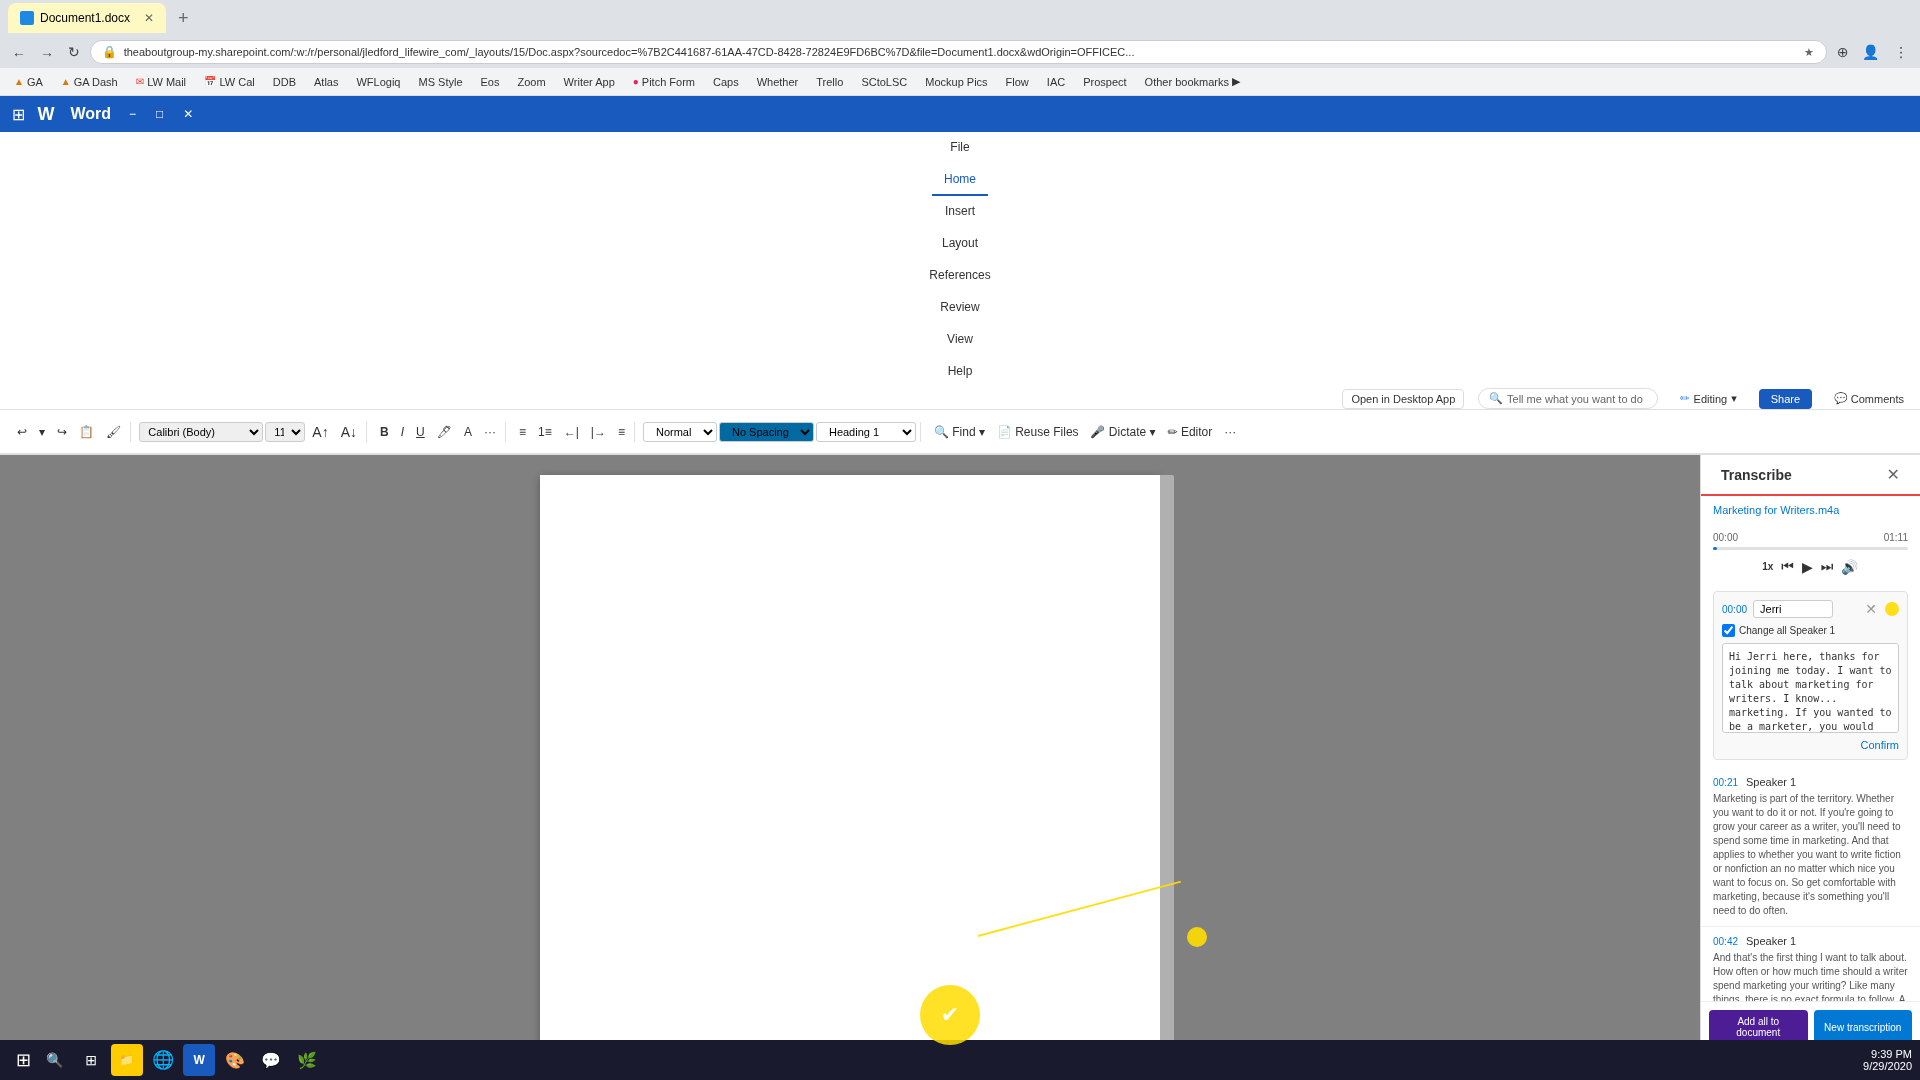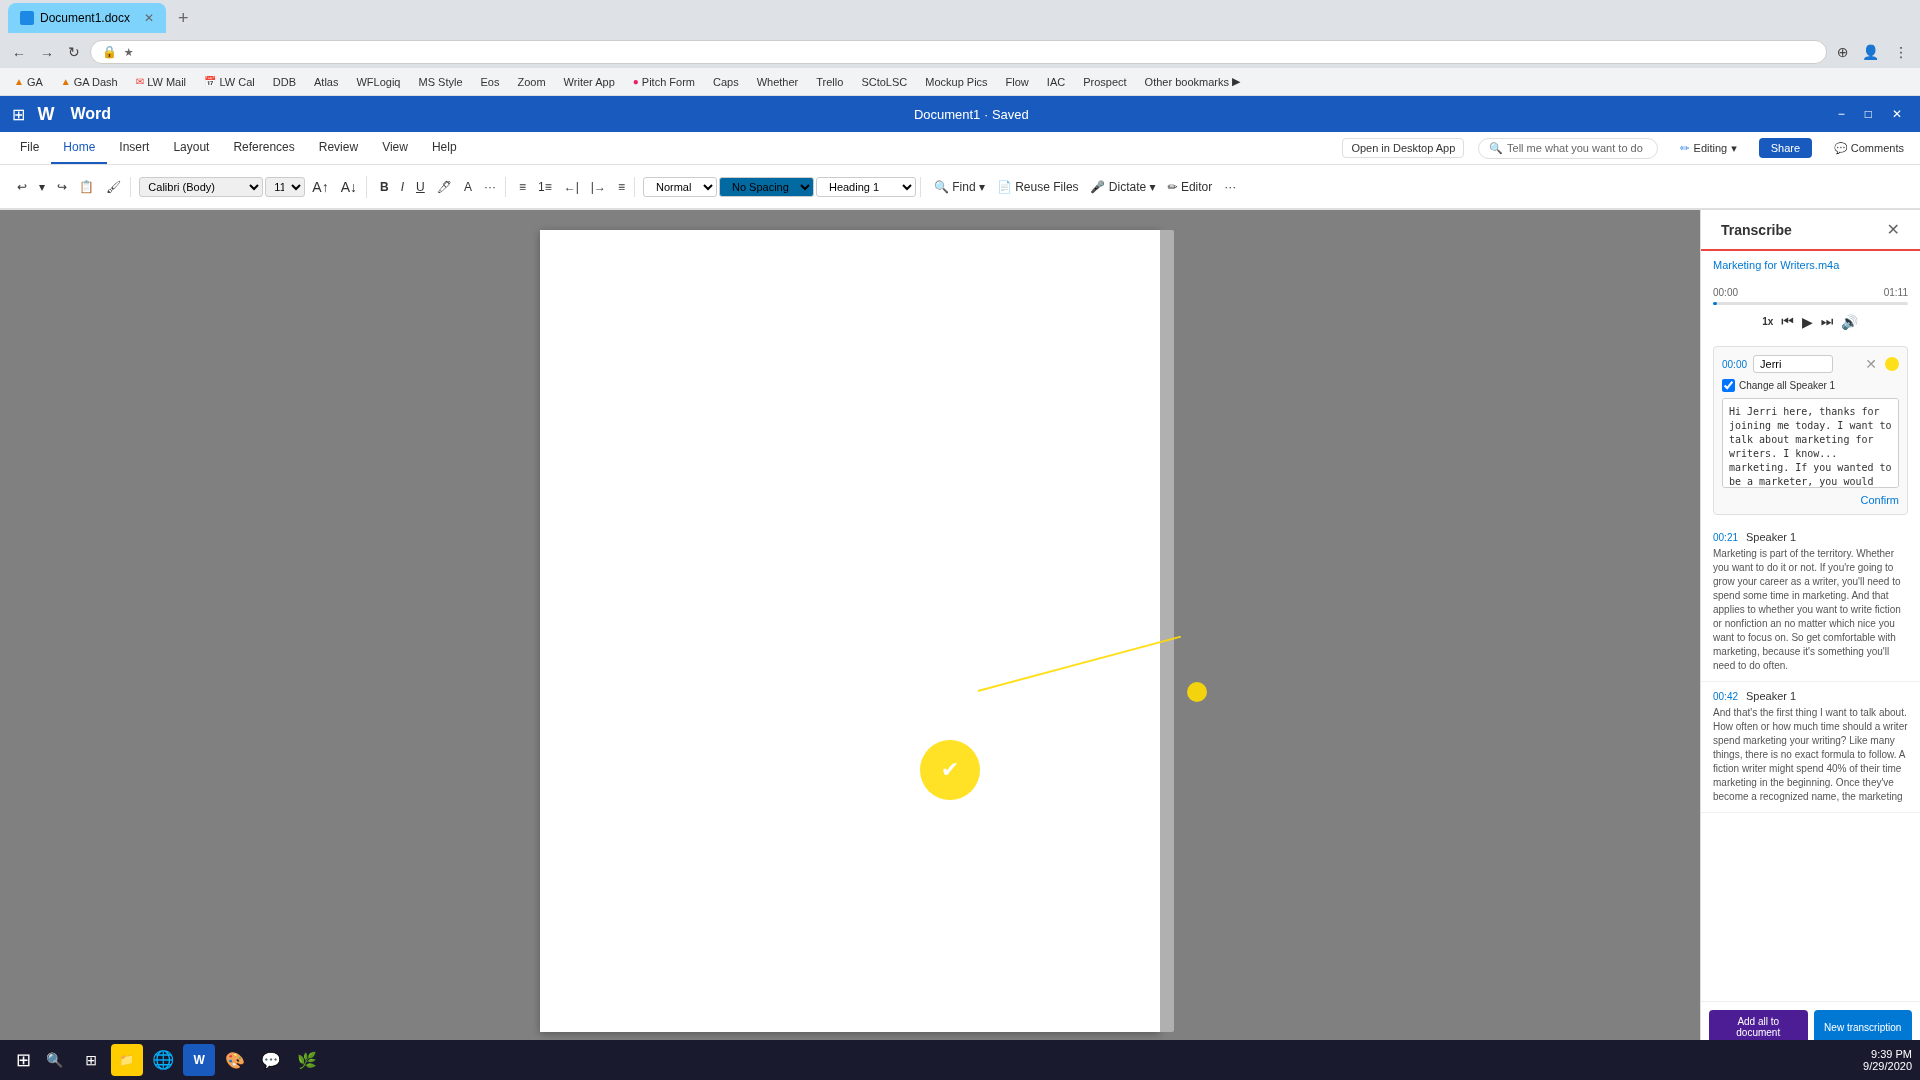--- a/index.html
+++ b/index.html
@@ -1,20 +1,20 @@
 <!DOCTYPE html>
 <html><head>
   <meta charset="utf-8">
   <style>
     * { margin: 0; padding: 0; box-sizing: border-box; }
     body { font-family: 'Segoe UI', Arial, sans-serif; font-size: 12px; background: #f3f3f3; overflow: hidden; width: 1920px; height: 1080px; }
 
     
     .browser-chrome { background: #dee1e6; height: 36px; display: flex; align-items: center; padding: 0 8px; gap: 4px; }
-    .tab { background: #7dd3fc; border-radius: 8px 8px 0 0; padding: 6px 12px; font-size: 12px; display: flex; align-items: center; gap: 6px; height: 30px; }
+    .tab { background: #fef9c3; border-radius: 8px 8px 0 0; padding: 6px 12px; font-size: 12px; display: flex; align-items: center; gap: 6px; height: 30px; }
     .tab-icon { width: 14px; height: 14px; background: #1e88e5; border-radius: 2px; }
     .tab-close { margin-left: 8px; color: #666; cursor: pointer; }
     .new-tab { background: none; border: none; font-size: 18px; color: #666; cursor: pointer; padding: 0 8px; }
     .nav-btn { background: none; border: none; color: #444; font-size: 14px; cursor: pointer; padding: 4px; border-radius: 50%; }
     .address-bar { flex: 1; background: #fff; border: 1px solid #ccc; border-radius: 20px; padding: 4px 12px; font-size: 11px; color: #333; display: flex; align-items: center; gap: 6px; }
     .address-text { flex: 1; overflow: hidden; text-overflow: ellipsis; white-space: nowrap; }
     .browser-nav-area { background: #dee1e6; padding: 4px 8px; display: flex; align-items: center; gap: 6px; }
 
     
     .bookmarks-bar { background: #f1f3f4; border-bottom: 1px solid #ddd; padding: 2px 8px; display: flex; align-items: center; gap: 6px; height: 28px; overflow: hidden; font-size: 11px; }
@@ -27,21 +27,21 @@
     .title-bar { background: #185abd; color: white; height: 36px; display: flex; align-items: center; padding: 0 12px; gap: 12px; }
     .word-icon { color: white; font-weight: bold; font-size: 18px; margin-right: 4px; }
     .app-name { color: white; font-size: 16px; font-weight: 600; }
     .doc-title { flex: 1; text-align: center; color: white; font-size: 13px; }
     .title-right { display: flex; align-items: center; gap: 8px; }
     .title-btn { background: none; border: none; color: white; font-size: 12px; cursor: pointer; padding: 2px 6px; }
     .waffle { color: white; font-size: 16px; cursor: pointer; }
 
     
     .ribbon { background: #fff; border-bottom: 1px solid #ddd; }
-    .ribbon-tabs { display: flex; align-items: center; padding: 0 8px; border-bottom: 1px solid #e0e0e0; }
+    .ribbon-tabs { display: flex; align-items: center; padding: 0 8px; border-bottom: 1px solid #e0e0e0; flex-direction: column; }
     .ribbon-tab { padding: 8px 12px; font-size: 12px; cursor: pointer; color: #333; border-bottom: 2px solid transparent; }
     .ribbon-tab.active { color: #185abd; border-bottom: 2px solid #185abd; }
     .ribbon-actions { margin-left: auto; display: flex; align-items: center; gap: 14px; justify-content: flex-end; }
     .open-desktop-btn { border: 1px solid #ddd; border-radius: 4px; padding: 3px 8px; font-size: 11px; color: #333; cursor: pointer; background: #fff; }
     .tell-me { display: flex; align-items: center; gap: 4px; border: 1px solid #ddd; border-radius: 16px; padding: 3px 10px; font-size: 11px; color: #666; cursor: pointer; background: #fff; width: 180px; }
     .editing-btn { display: flex; align-items: center; gap: 4px; background: none; border: none; color: #333; font-size: 11px; cursor: pointer; padding: 4px 8px; }
     .editing-btn .pencil { color: #1a73e8; }
     .share-btn { background: #185abd; color: white; border: none; border-radius: 4px; padding: 4px 12px; font-size: 11px; cursor: pointer; }
     .comments-btn { display: flex; align-items: center; gap: 3px; padding: 4px 8px; font-size: 11px; color: #333; cursor: pointer; border: none; background: none; }
 
@@ -131,20 +131,21 @@
   </div>
   <button class="new-tab">+</button>
 </div>
 
 <div class="browser-nav-area">
   <button class="nav-btn">←</button>
   <button class="nav-btn">→</button>
   <button class="nav-btn">↻</button>
   <div class="address-bar">
     <span style="color:#666; font-size:12px;">🔒</span>
+    <span class="address-text">theaboutgroup-my.sharepoint.com/:w:/r/personal/jledford_lifewire_com/_layouts/15/Doc.aspx?sourcedoc=%7B2C441687-61AA-47CD-8428-72824E9FD6BC%7D&amp;file=Document1.docx&amp;wdOrigin=OFFICEC...</span>
     <span style="color:#666; font-size:11px;">★</span>
   </div>
   <button class="nav-btn">⊕</button>
   <button class="nav-btn">👤</button>
   <button class="nav-btn">⋮</button>
 </div>
 
 <div class="bookmarks-bar">
   <div class="bookmark-item">
     <span style="color:#e37400; font-size:10px;">▲</span>
@@ -216,21 +217,20 @@
     <span>▶</span>
   </div>
 </div>
 
 <div class="word-app">
 
   <div class="title-bar">
     <span class="waffle">⊞</span>
     <span class="word-icon">W</span>
     <span class="app-name">Word</span>
-    <span class="doc-title">Document1 · Saved</span>
     <div class="title-right">
       <button class="title-btn">−</button>
       <button class="title-btn">□</button>
       <button class="title-btn">✕</button>
     </div>
   </div>
 
   <div class="ribbon">
     <div class="ribbon-tabs">
       <div class="ribbon-tab">File</div>

